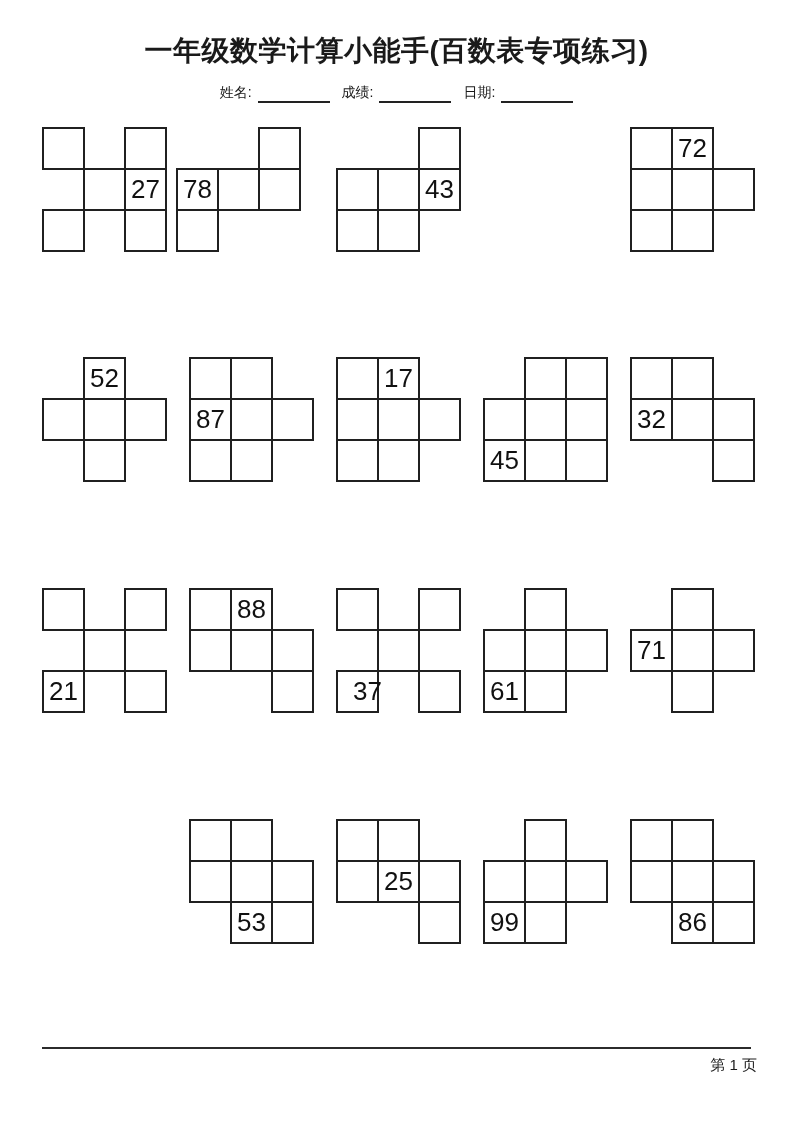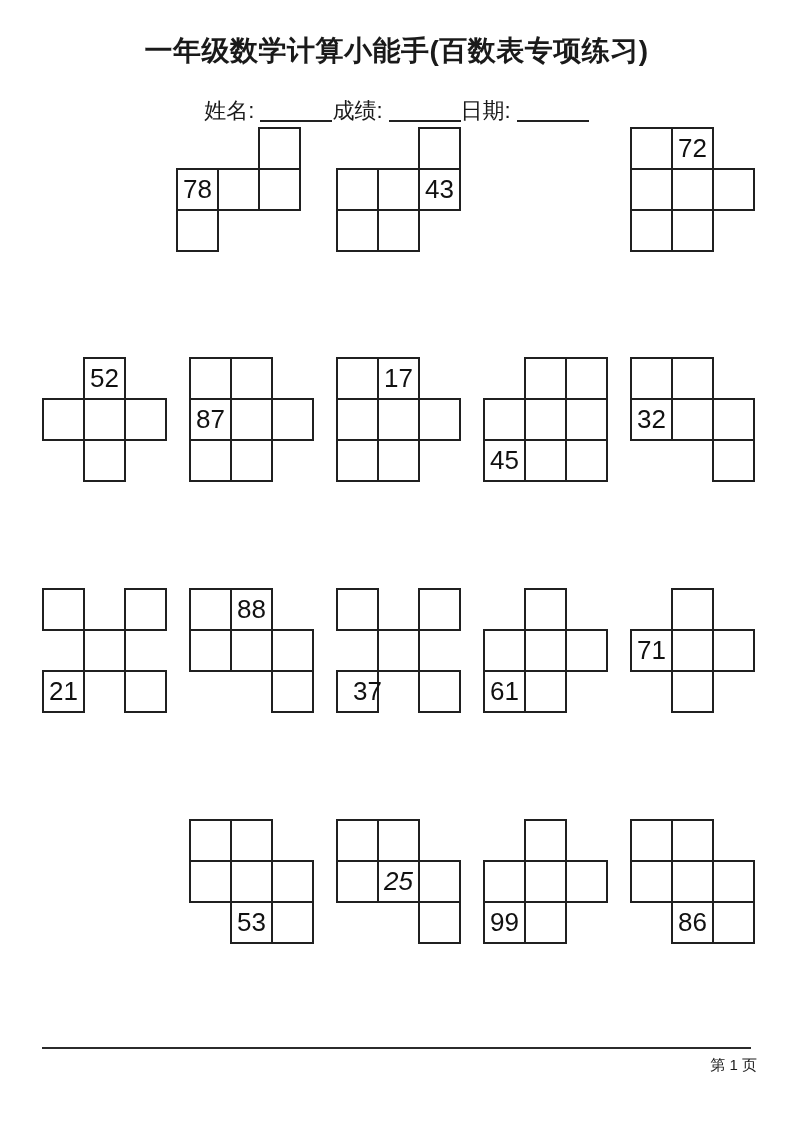--- a/index.html
+++ b/index.html
@@ -21,28 +21,28 @@
     left: 0;
     width: 100%;
     text-align: center;
     font-size: 28px;
     font-weight: 600;
     letter-spacing: 0.5px;
     color: #1a1a1a;
   }
   .fields {
     position: absolute;
-    top: 100px;
+    top: 81px;
     left: 0;
     width: 100%;
     display: flex;
     justify-content: center;
     align-items: flex-end;
-    gap: 0;
-    font-size: 22px;
+    gap: 12px;
+    font-size: 14px;
   }
   .field {
     display: flex;
     align-items: flex-end;
     gap: 6px;
   }
   .field .label {
     line-height: 22px;
   }
   .field .blank {
@@ -106,20 +106,28 @@
     <span class="label">成绩:</span>
     <span class="blank"></span>
   </div>
   <div class="field">
     <span class="label">日期:</span>
     <span class="blank"></span>
   </div>
 </div>
 
 <div class="puzzle-area">
+    <div class="puzzle" style="left: 42px; top: 127px;">
+      <div class="cell" style="left: 0px; top: 0px;"></div>
+      <div class="cell" style="left: 82px; top: 0px;"></div>
+      <div class="cell" style="left: 41px; top: 41px;"></div>
+      <div class="cell" style="left: 82px; top: 41px;">27</div>
+      <div class="cell" style="left: 0px; top: 82px;"></div>
+      <div class="cell" style="left: 82px; top: 82px;"></div>
+    </div>
     <div class="puzzle" style="left: 176px; top: 127px; padding-left: 36px;">
       <div class="cell" style="left: 82px; top: 0px;"></div>
       <div class="cell" style="left: 0px; top: 41px;">78</div>
       <div class="cell" style="left: 41px; top: 41px;"></div>
       <div class="cell" style="left: 82px; top: 41px;"></div>
       <div class="cell" style="left: 0px; top: 82px;"></div>
     </div>
     <div class="puzzle" style="left: 336px; top: 127px;">
       <div class="cell" style="left: 82px; top: 0px;"></div>
       <div class="cell" style="left: 0px; top: 41px;"></div>
@@ -219,21 +227,21 @@
     </div>
     <div class="puzzle" style="left: 189px; top: 819px;">
       <div class="cell" style="left: 0px; top: 0px;"></div>
       <div class="cell" style="left: 41px; top: 0px;"></div>
       <div class="cell" style="left: 0px; top: 41px;"></div>
       <div class="cell" style="left: 41px; top: 41px;"></div>
       <div class="cell" style="left: 82px; top: 41px;"></div>
       <div class="cell" style="left: 41px; top: 82px;">53</div>
       <div class="cell" style="left: 82px; top: 82px;"></div>
     </div>
-    <div class="puzzle" style="left: 336px; top: 819px; font-style: italic;">
+    <div class="puzzle" style="left: 336px; top: 819px;">
       <div class="cell" style="left: 0px; top: 0px;"></div>
       <div class="cell" style="left: 41px; top: 0px;"></div>
       <div class="cell" style="left: 0px; top: 41px;"></div>
       <div class="cell" style="left: 41px; top: 41px;">25</div>
       <div class="cell" style="left: 82px; top: 41px;"></div>
       <div class="cell" style="left: 82px; top: 82px;"></div>
     </div>
     <div class="puzzle" style="left: 483px; top: 819px;">
       <div class="cell" style="left: 41px; top: 0px;"></div>
       <div class="cell" style="left: 0px; top: 41px;"></div>

